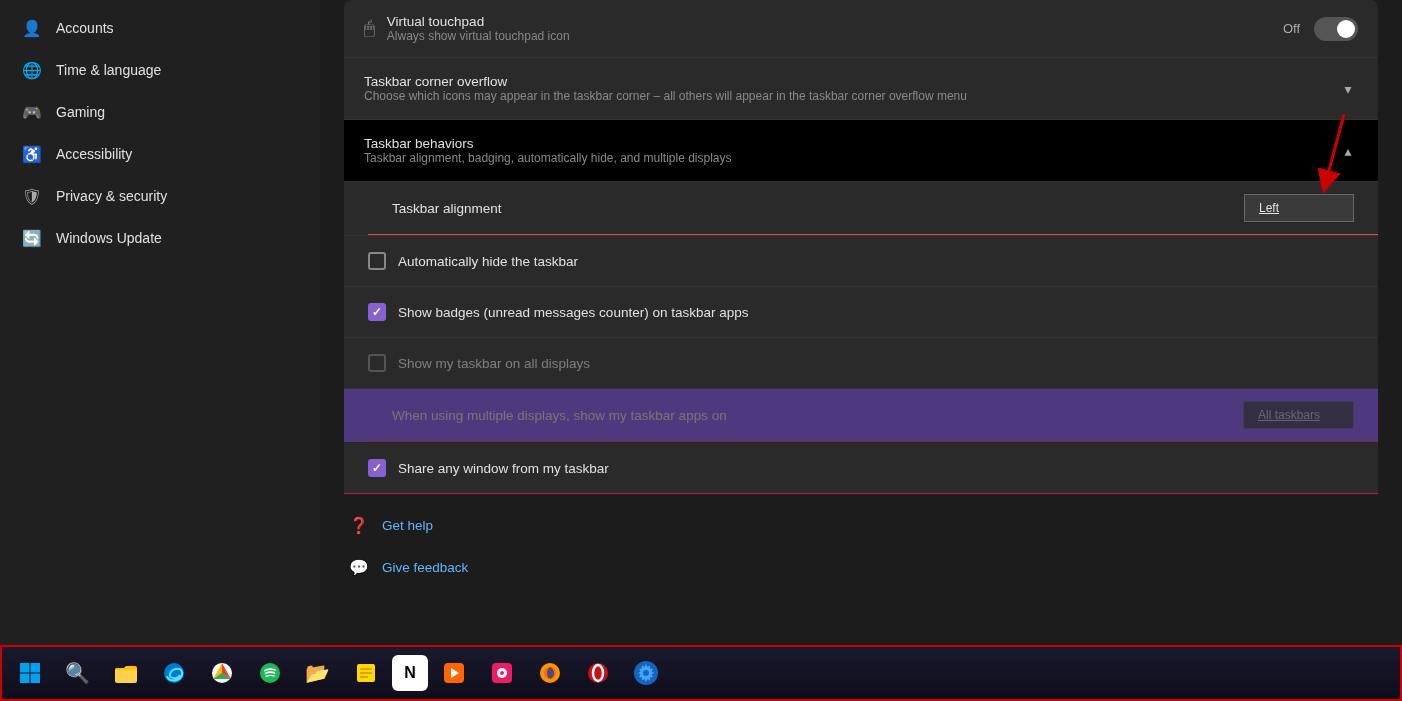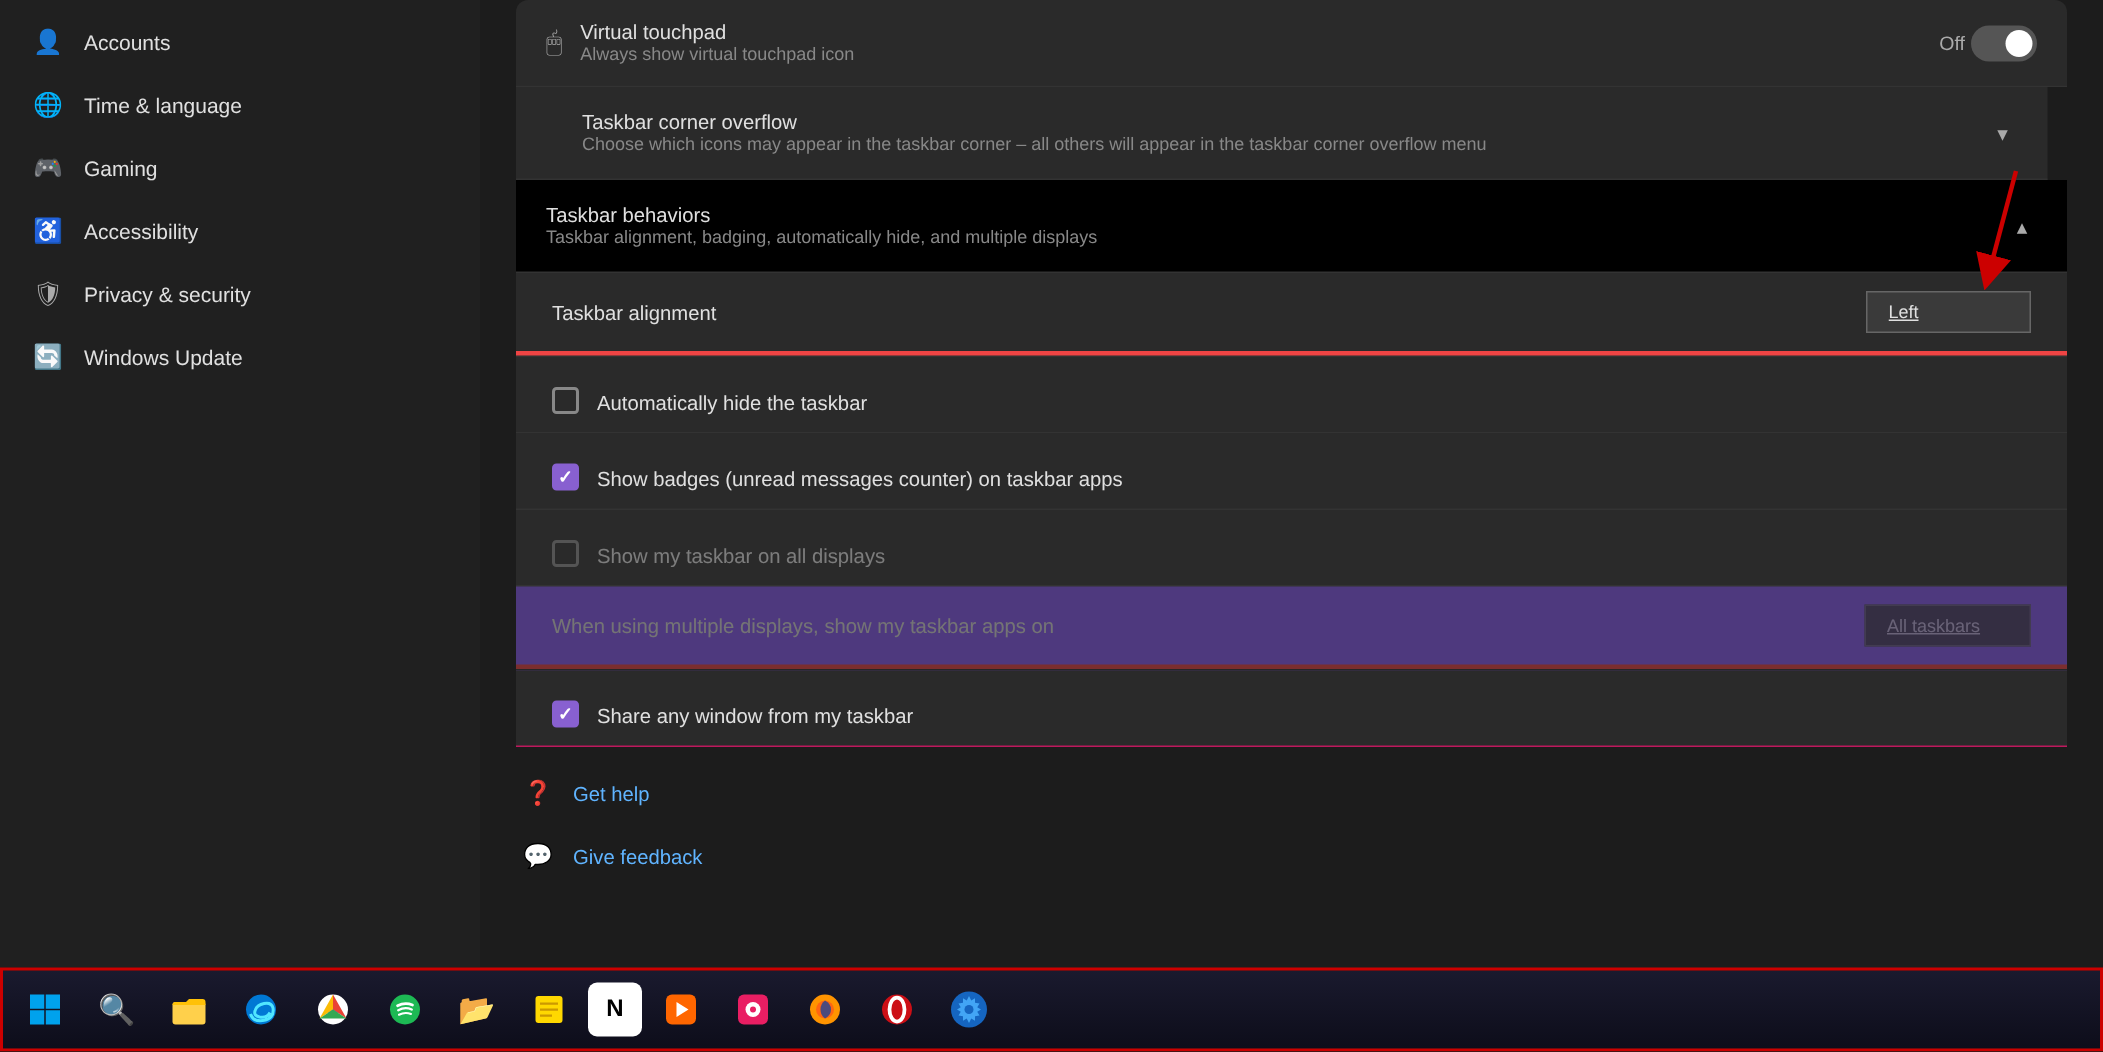--- a/index.html
+++ b/index.html
@@ -87,21 +87,21 @@
     }
 
     .settings-row-subtitle {
       font-size: 12px;
       color: #888;
     }
 
     .settings-row-right {
       display: flex;
       align-items: center;
-      gap: 0;
+      gap: 10px;
       flex-shrink: 0;
     }
 
     
     .toggle {
       width: 44px;
       height: 24px;
       background: #555;
       border-radius: 12px;
       position: relative;
@@ -137,21 +137,21 @@
       align-items: center;
       justify-content: center;
       color: #aaa;
       font-size: 14px;
       cursor: pointer;
     }
 
     
     .checkbox-row {
       display: flex;
-      align-items: flex-end;
+      align-items: center;
       padding: 12px 24px;
       gap: 12px;
       border-bottom: 1px solid #333;
       min-height: 50px;
     }
 
     .checkbox-row:last-child {
       border-bottom: none;
     }
 
@@ -187,21 +187,22 @@
       font-size: 13.5px;
       color: #e0e0e0;
     }
 
     
     .alignment-row {
       display: flex;
       align-items: center;
       justify-content: space-between;
       padding: 12px 24px;
-      border-bottom: 3px solid #ef4444;
+      border-bottom: 1px solid #ef4444;
+      margin-left: 24px;
     }
 
     .alignment-label {
       font-size: 13.5px;
       color: #e0e0e0;
     }
 
     .alignment-dropdown {
       background: #3a3a3a;
       border: 1px solid #666;
@@ -346,21 +347,21 @@
           </div>
           <div class="settings-row-right">
             <span class="toggle-label">Off</span>
             <div class="toggle off">
               <div class="toggle-thumb"></div>
             </div>
           </div>
         </div>
       </div>
 
-      <div style="margin: 0 37px 0 24px; background:#2a2a2a; border-bottom:1px solid #333;padding-left:24px;">
+      <div style="margin: 0 24px 0 24px; background:#2a2a2a; border-bottom:1px solid #333;">
         <div class="collapsed-section">
           <div>
             <div class="settings-row-title">Taskbar corner overflow</div>
             <div class="settings-row-subtitle">Choose which icons may appear in the taskbar corner – all others will appear in the taskbar corner overflow menu</div>
           </div>
           <div class="chevron">▾</div>
         </div>
       </div>
 
       <div style="margin: 0 24px 0 24px; background:#000000; border-bottom:1px solid #333;">

